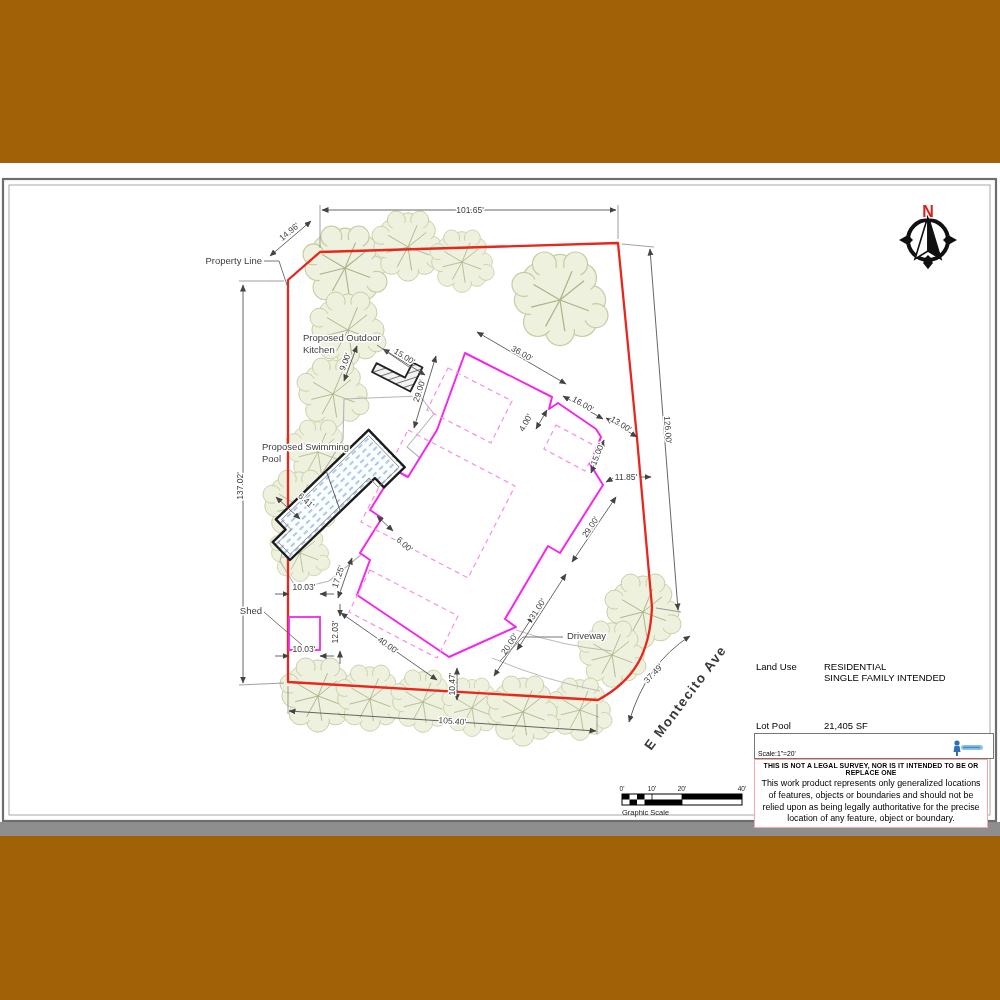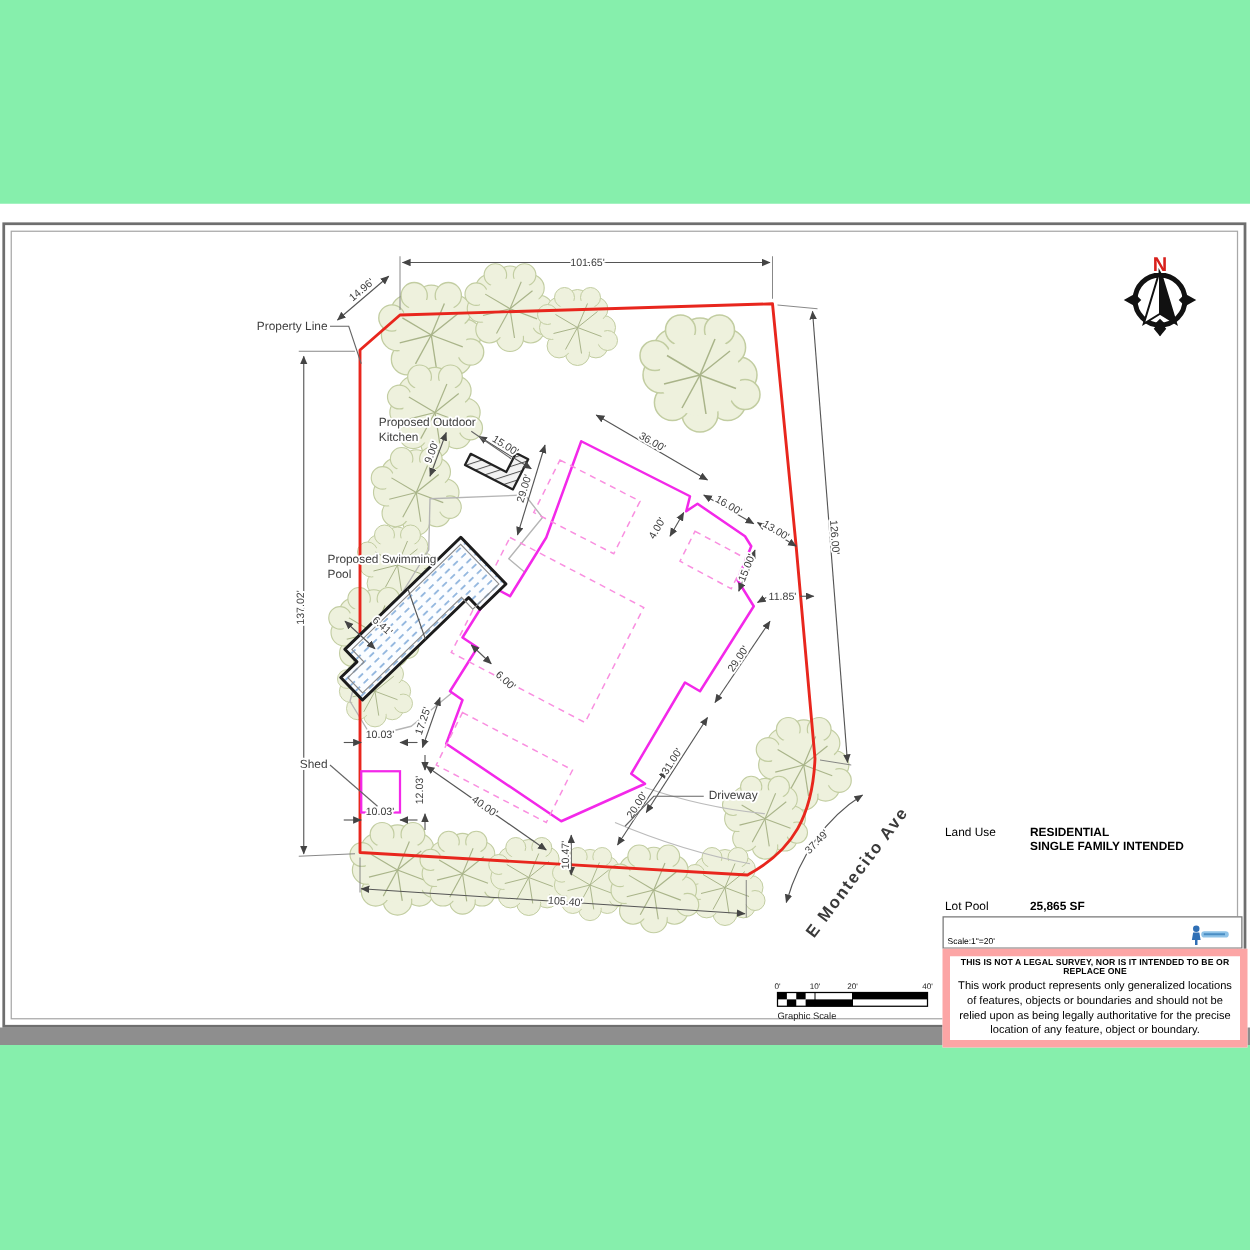--- a/index.html
+++ b/index.html
@@ -1,16 +1,16 @@
 <!DOCTYPE html>
 <html><head>
 <meta charset="utf-8">
 <style>
   html,body{margin:0;padding:0;background:#000;}
-  #stage{position:relative;width:1000px;height:1000px;background:#86efac;overflow:hidden;
+  #stage{position:relative;width:1000px;height:1000px;background:#a16207;overflow:hidden;
          font-family:"Liberation Sans",sans-serif;}
   #planSvg{position:absolute;left:0;top:0;}
   
   .dim{font:8.5px "Liberation Sans",sans-serif;fill:#3d3d3d;text-anchor:middle;
        paint-order:stroke;stroke:#fff;stroke-width:3px;stroke-linejoin:round;}
   .lbl{font:9.5px "Liberation Sans",sans-serif;fill:#3d3d3d;
        paint-order:stroke;stroke:#fff;stroke-width:3px;stroke-linejoin:round;}
   .tick{font:6.5px "Liberation Sans",sans-serif;fill:#222;text-anchor:middle;}
   .gslbl{font:7.5px "Liberation Sans",sans-serif;fill:#222;}
   .street{font:700 13.5px "Liberation Sans",sans-serif;fill:#3a3a3a;letter-spacing:1.5px;text-anchor:middle;}
@@ -23,26 +23,26 @@
   .ext{stroke:#777;stroke-width:0.7;}
   .leader{stroke:#666;stroke-width:0.9;fill:none;}
   .bound{stroke:#e8261d;stroke-width:2.3;fill:none;stroke-linejoin:round;}
   .house{stroke:#f328e9;stroke-width:2;fill:#fff;stroke-linejoin:round;}
   .hdash{stroke:#f98fe0;stroke-width:1.2;fill:none;stroke-dasharray:5 4;}
   .shed{stroke:#f328e9;stroke-width:1.8;fill:#fff;}
   .deck{stroke:#b5b5b5;stroke-width:1.1;fill:none;stroke-linejoin:round;}
   .drv{stroke:#bbb;stroke-width:1;fill:none;}
   .lrow{position:absolute;left:756px;width:234px;display:flex;font-size:9.5px;line-height:1.15;}
   .lrow .k{width:68px;flex:none;}
-  .lrow .v{flex:1;font-weight:bold;}
+  .lrow .v{flex:1;}
   .scalebox{position:absolute;left:754px;top:733px;width:232px;height:22px;border:1px solid #777;
             background:#fff;display:flex;align-items:flex-end;justify-content:space-between;
             padding:1px 3px;box-sizing:content-box;}
   .scalebox .stxt{font-size:6.8px;}
-  .disc{position:absolute;left:754px;top:759px;width:226px;border:6px solid #fca5a5;background:#fff;
+  .disc{position:absolute;left:754px;top:759px;width:226px;border:1px solid #fca5a5;background:#fff;
         padding:2px 3px;text-align:center;}
   .disc .t{font-size:6.9px;font-weight:bold;letter-spacing:0.1px;}
   .disc .b{font-size:8.9px;line-height:1.32;margin-top:2px;}
 </style>
 </head>
 <body>
 
 <div id="stage">
 <svg id="planSvg" width="1000" height="1000" viewBox="0 0 1000 1000">
   <defs>
@@ -265,21 +265,21 @@
 
 <div class="lrow" style="top:662px;">
   <div class="k">Land Use</div>
   <div class="v">
     <div>RESIDENTIAL</div>
     <div>SINGLE FAMILY INTENDED</div>
   </div>
 </div>
 <div class="lrow" style="top:721px;">
   <div class="k">Lot Pool</div>
-  <div class="v">25,865 SF</div>
+  <div class="v">21,405 SF</div>
 </div>
 <div class="scalebox">
   <span class="stxt">Scale:1"=20'</span>
   <svg width="42" height="18" viewBox="0 0 42 18">
     <circle cx="9" cy="4" r="2.6" fill="#2f6fb5"></circle>
     <path d="M 6.5 7 L 11.5 7 L 12.5 13 L 10 13 L 10 17 L 8 17 L 8 13 L 5.5 13 Z" fill="#2f6fb5"></path>
     <rect x="13" y="6" width="22" height="5" rx="2.5" fill="#8fc3e8"></rect>
     <rect x="15" y="7.6" width="17" height="1.6" fill="#4b8ec4"></rect>
   </svg>
 </div>

